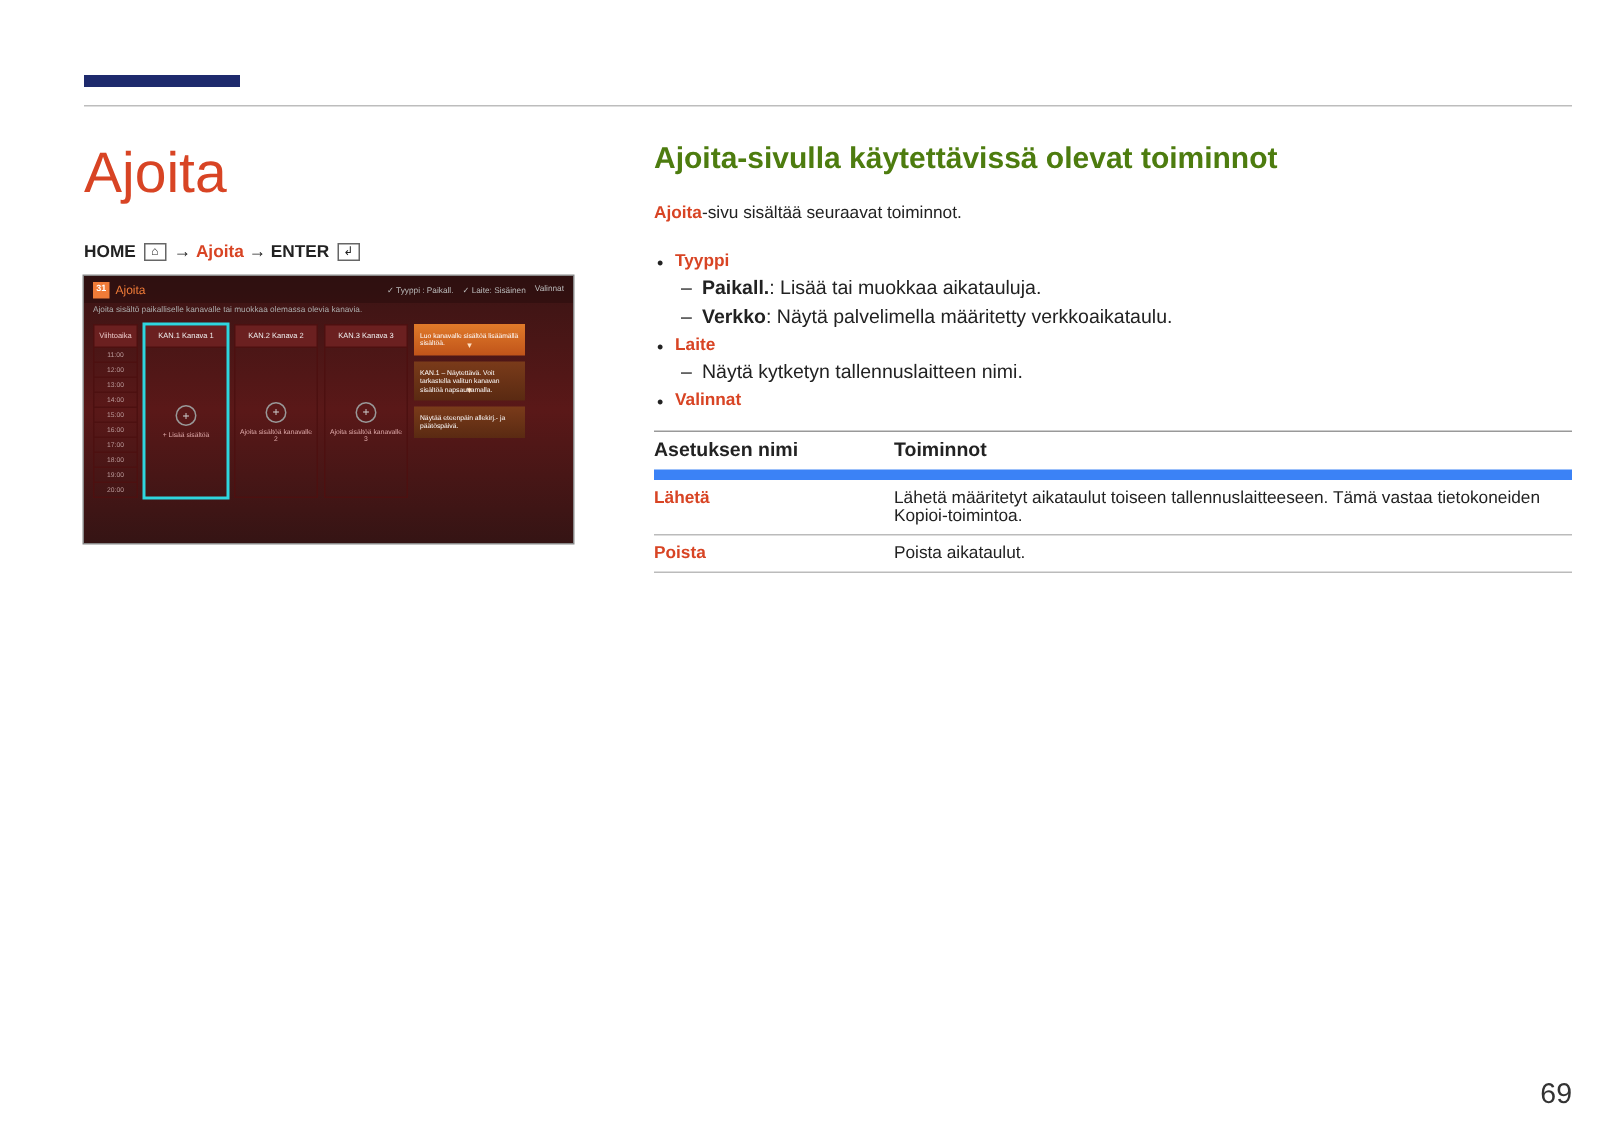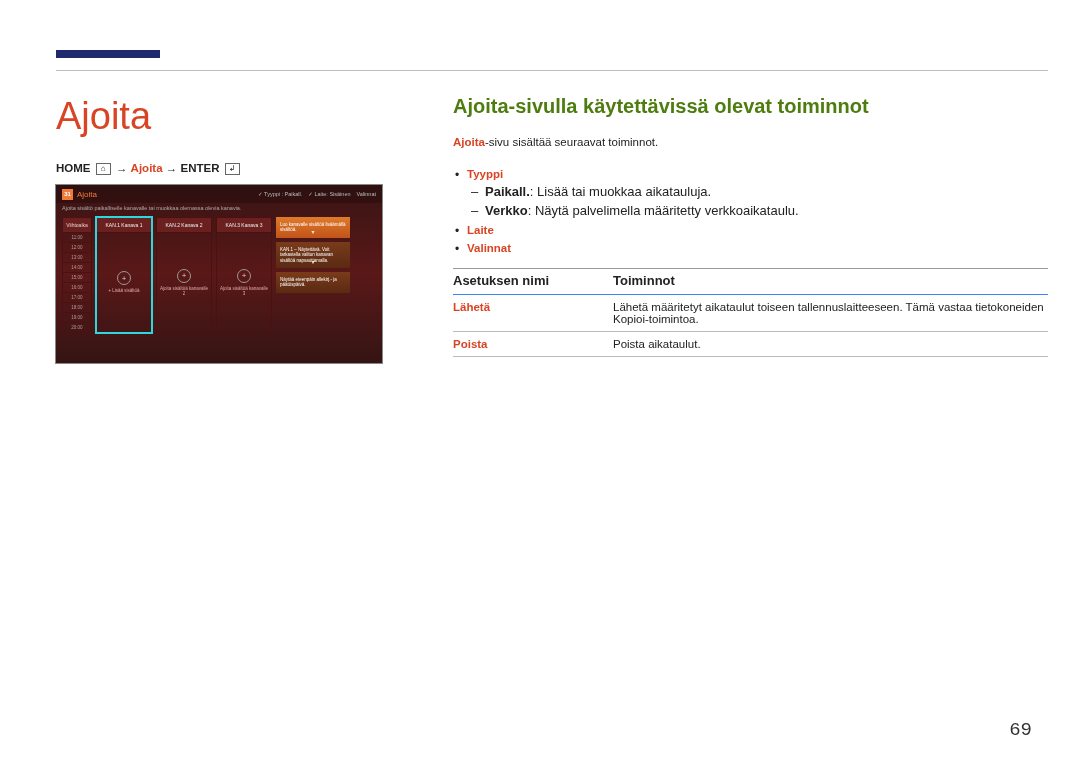--- a/index.html
+++ b/index.html
@@ -36,21 +36,21 @@
     height: 1px;
     background: #bdbdbd;
   }
   .layout {
     position: absolute;
     top: 95px;
     left: 56px;
     right: 32px;
     bottom: 60px;
     display: flex;
-    gap: 57px;
+    gap: 40px;
   }
   .col-left {
     width: 340px;
     flex-shrink: 0;
   }
   .col-right {
     flex: 1;
     min-width: 0;
   }
   .h1-accent {
@@ -188,36 +188,35 @@
     width:100%;
     border-collapse: collapse;
     table-layout: fixed;
   }
   table.settings th {
     text-align:left;
     font-size:13px;
     font-weight:700;
     padding:4px 0 6px 0;
     border-top:1px solid #999;
-    border-bottom:1px solid #3b82f6;
+    border-bottom:7px solid #3b82f6;
   }
   table.settings td {
     font-size:11.5px;
     padding:6px 4px 6px 0;
     border-bottom:1px solid #bbb;
     vertical-align:top;
   }
   table.settings col.c1 { width:160px; }
   .pgnum {
     position:absolute;
-    right:48px;
+    right:32px;
     bottom:22px;
     font-size:19px;
     color:#333;
-    font-family:Liberation Mono, monospace;
   }
 </style>
 </head>
 <body>
 
 <div class="page">
   <div class="top-bar"></div>
   <div class="top-rule"></div>
 
   <div class="layout">
@@ -315,20 +314,21 @@
               <span class="bold">Paikall.</span><span>: Lisää tai muokkaa aikatauluja.</span>
             </li>
             <li>
               <span class="bold">Verkko</span><span>: Näytä palvelimella määritetty verkkoaikataulu.</span>
             </li>
           </ul>
         </li>
         <li>
           <span class="accent">Laite</span>
           <ul class="sub-list">
+            <li>Näytä kytketyn tallennuslaitteen nimi.</li>
           </ul>
         </li>
         <li>
           <span class="accent">Valinnat</span>
         </li>
       </ul>
 
 
       <table class="settings">
         <colgroup>

